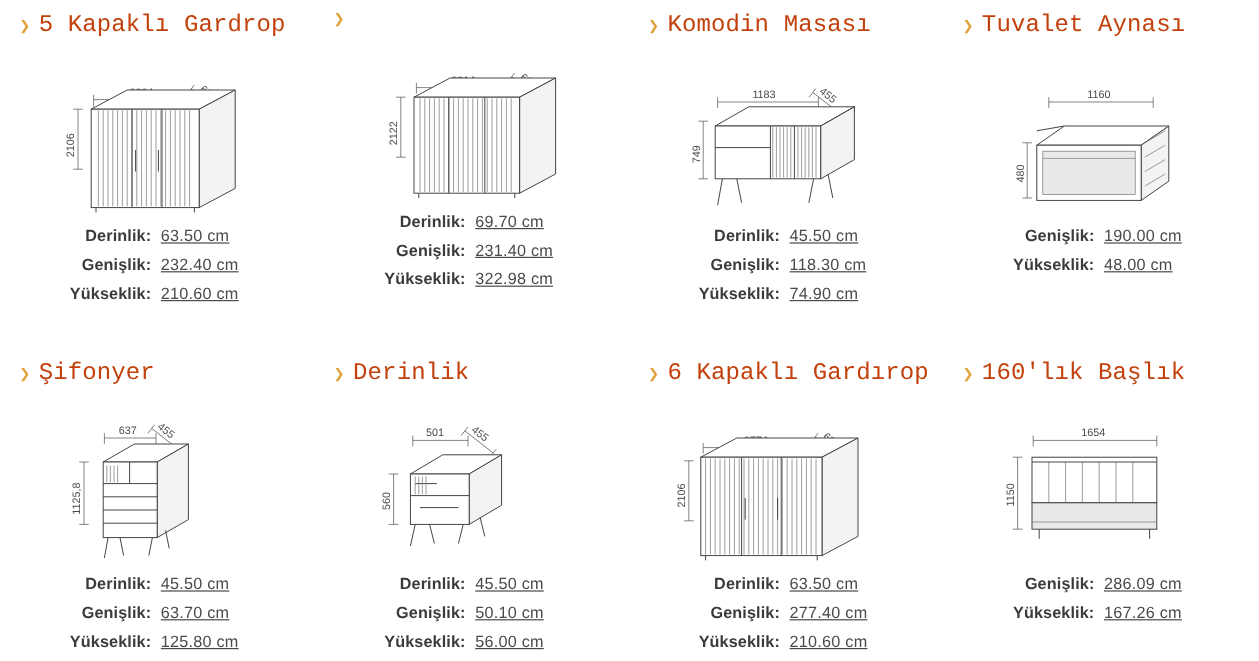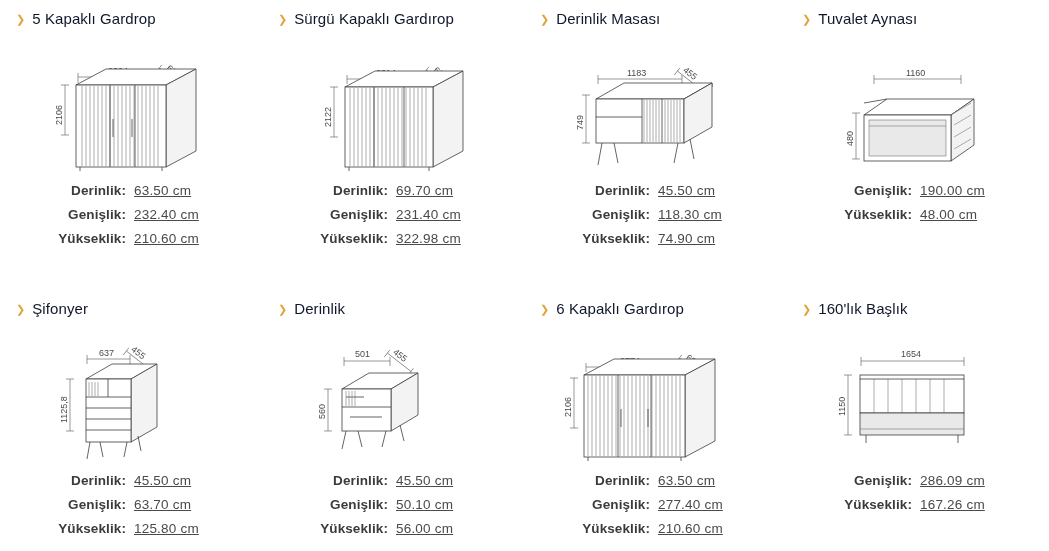--- a/index.html
+++ b/index.html
@@ -28,24 +28,25 @@
     gap: 7px;
     margin: 4px 0 6px 6px;
   }
   .chev {
     color: #e0a23a;
     font-size: 11px;
     line-height: 1;
     transform: translateY(1px);
   }
   .card-title {
-    font-size: 15px;
-    color: #0f172a;
+    font-size: 20px;
+    color: #c2410c;
     font-weight: 500;
     letter-spacing: .1px;
+    font-family: Liberation Mono, monospace;
   }
   .figure {
     height: 140px;
     position: relative;
     margin: 2px 0 10px 0;
   }
   .figure svg { display: block; }
   .specs {
     margin-left: 6px;
   }
@@ -172,21 +173,20 @@
       <div class="spec-row">
         <span class="spec-label">Yükseklik:</span>
         <span class="spec-value">210.60 cm</span>
       </div>
     </div>
   </div>
 
   <div class="card">
     <div class="card-head">
       <span class="chev">❯</span>
-      <span class="card-title">Sürgü Kapaklı Gardırop</span>
     </div>
     <div class="figure">
       <svg width="246" height="140" viewBox="0 0 246 140">
         <g>
           <line class="ln-dim" x1="75" y1="46" x2="160" y2="46"></line>
           <line class="ln-dim" x1="75" y1="42" x2="75" y2="51"></line>
           <line class="ln-dim" x1="160" y1="42" x2="160" y2="51"></line>
           <text class="dim-text" x="104" y="43">2314</text>
         </g>
         <g transform="translate(163,26) rotate(38)">
@@ -248,21 +248,21 @@
       <div class="spec-row">
         <span class="spec-label">Yükseklik:</span>
         <span class="spec-value">322.98 cm</span>
       </div>
     </div>
   </div>
 
   <div class="card">
     <div class="card-head">
       <span class="chev">❯</span>
-      <span class="card-title">Derinlik Masası</span>
+      <span class="card-title">Komodin Masası</span>
     </div>
     <div class="figure">
       <svg width="246" height="140" viewBox="0 0 246 140">
         <g>
           <line class="ln-dim" x1="64" y1="46" x2="148" y2="46"></line>
           <line class="ln-dim" x1="64" y1="42" x2="64" y2="51"></line>
           <line class="ln-dim" x1="148" y1="42" x2="148" y2="51"></line>
           <text class="dim-text" x="93" y="43">1183</text>
         </g>
         <g transform="translate(152,27) rotate(38)">

